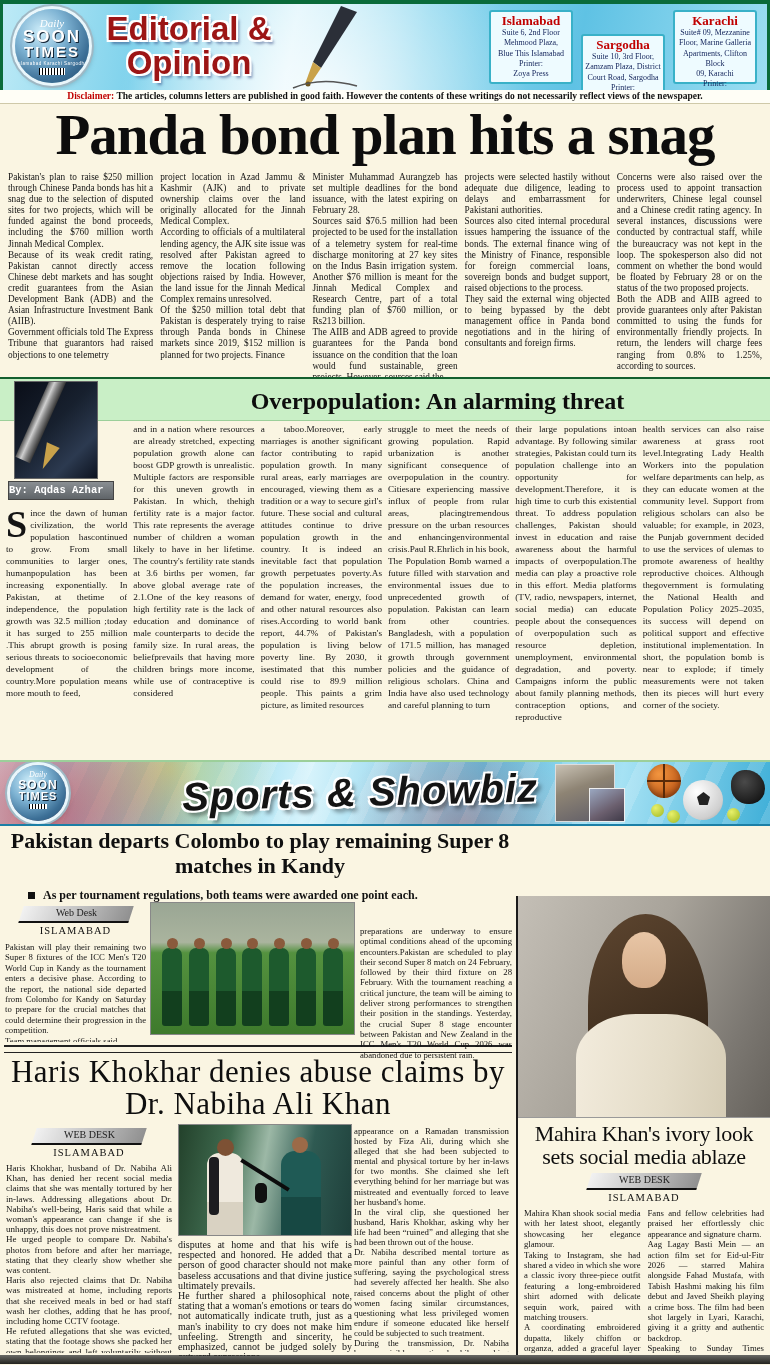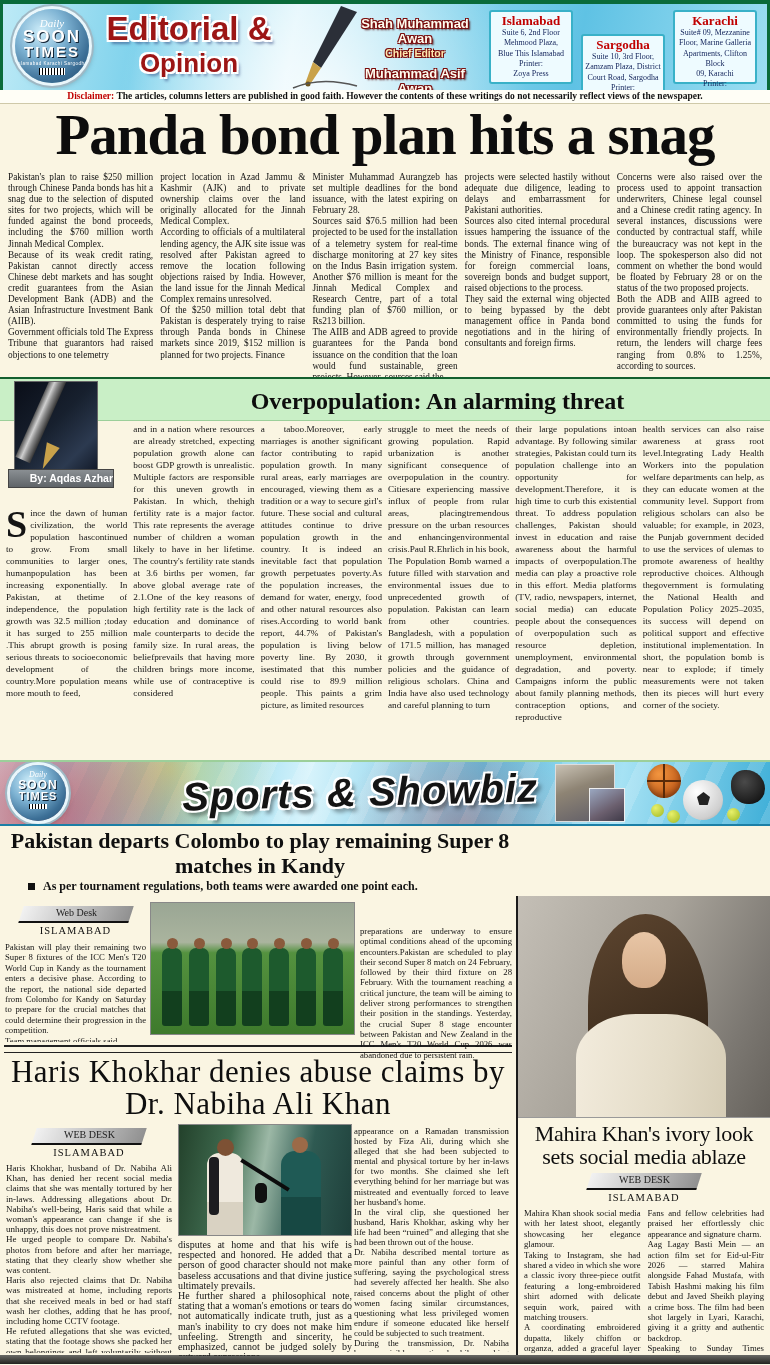--- a/index.html
+++ b/index.html
@@ -20,21 +20,21 @@
   .logo-hd{left:12px;top:5px;width:74px;height:74px;}
   .logo-daily{font-family:"Liberation Serif",serif;font-style:italic;font-size:11px;margin-top:8px;}
   .logo-soon{font-size:17px;font-weight:bold;letter-spacing:2px;line-height:16px;text-shadow:1px 1px 0 #123;}
   .logo-times{font-size:15px;font-weight:bold;letter-spacing:2px;line-height:14px;text-shadow:1px 1px 0 #123;}
   .logo-cities{font-size:4.5px;letter-spacing:.5px;margin-top:2px;white-space:nowrap;}
   .logo-barcode{width:26px;height:7px;margin:2px auto 0;background:repeating-linear-gradient(90deg,#000 0 1px,#fff 1px 3px);}
   .section-title{position:absolute;left:96px;top:8px;width:180px;text-align:center;
     font-family:"Liberation Sans",sans-serif;font-weight:bold;color:#9c1515;line-height:34px;
     text-shadow:-2px -2px 0 #fff,2px -2px 0 #fff,-2px 2px 0 #fff,2px 2px 0 #fff,3px 4px 3px rgba(40,60,120,.55);}
   .st-line1{font-size:33px;}
-  .st-line2{font-size:26px;}
+  .st-line2{font-size:33px;}
   .pen-art{position:absolute;left:288px;top:2px;}
   .editors{position:absolute;left:344px;top:12px;width:136px;text-align:center;
     font-family:"Liberation Sans",sans-serif;}
   .editor-name{font-size:13px;font-weight:bold;color:#fffdf0;line-height:15px;
     text-shadow:-1px -1px 0 #7a0b0b,1px -1px 0 #7a0b0b,-1px 1px 0 #7a0b0b,1px 1px 0 #7a0b0b,2px 2px 2px #4a0606;}
   .editor-title{font-size:10.5px;font-weight:bold;color:#ffe9b0;margin:1px 0 7px;
     text-shadow:-1px -1px 0 #7a0b0b,1px -1px 0 #7a0b0b,-1px 1px 0 #7a0b0b,1px 1px 0 #7a0b0b;}
   .office{position:absolute;top:6px;width:84px;height:74px;background:#eefbff;
     border:2px solid #39b1c8;border-radius:3px;text-align:center;padding:1px 1px;box-sizing:border-box;}
   .office-1{left:486px;}.office-2{left:578px;margin-top:24px;}.office-3{left:670px;}
@@ -59,23 +59,23 @@
   .overpop{position:relative;height:383px;}
   .green-strip{height:44px;background:#c9efc6;border-top:2px solid #13602f;border-bottom:1px solid #9ccf9a;
     text-align:center;box-sizing:border-box;}
   .overpop-hl{margin:0;padding:3px 10px 0 115px;font-size:24px;line-height:38px;font-weight:bold;color:#0d0d0d;}
   .pen-photo{position:absolute;left:14px;top:4px;width:82px;height:96px;border:1px solid #666;
     background:linear-gradient(135deg,#0a0e18 0%,#17202e 45%,#2c3a50 75%,#0d1320 100%);overflow:hidden;}
   .pen-body{position:absolute;left:18px;top:-8px;width:16px;height:90px;transform:rotate(24deg);
     background:linear-gradient(90deg,#555 0%,#cfcfcf 35%,#8a8a8a 60%,#333 100%);}
   .pen-nib{position:absolute;left:26px;top:62px;width:0;height:0;transform:rotate(24deg);
     border-left:7px solid transparent;border-right:7px solid transparent;border-top:26px solid #c9a24a;}
-  .author-byline{position:absolute;left:8px;top:92px;width:104px;height:17px;background:linear-gradient(#8a8f93,#5f6468);
-    color:#fff;font-family:Liberation Sans, sans-serif;font-weight:bold;font-size:10.5px;
-    text-align:right;line-height:17px;border:1px solid #444;}
+  .author-byline{position:absolute;left:8px;top:104px;width:104px;height:17px;background:linear-gradient(#8a8f93,#5f6468);
+    color:#fff;font-family:Liberation Mono, monospace;font-weight:bold;font-size:10.5px;
+    text-align:left;line-height:17px;border:1px solid #444;}
   .cols6{position:absolute;left:0;right:0;top:44px;bottom:0;display:flex;gap:6px;padding:2px 6px 0;box-sizing:border-box;}
   .cols6 .col{flex:1;font-size:9.2px;line-height:12px;}
   .colA{padding-top:84px;}
   .dropcap{float:left;font-size:38px;line-height:30px;padding:2px 3px 0 0;font-weight:bold;}
 
   
   .sports-banner{position:relative;height:62px;overflow:hidden;border-top:2px solid #9ccf9a;border-bottom:2px solid #1b7fa6;
     background:
       radial-gradient(circle at 6% 85%, rgba(204,30,45,.6), transparent 22%),
       radial-gradient(circle at 22% 10%, rgba(250,215,80,.55), transparent 18%),
@@ -106,21 +106,21 @@
     clip-path:polygon(50% 0,100% 38%,82% 100%,18% 100%,0 38%);}
   .tennis{position:absolute;width:13px;height:13px;border-radius:50%;
     background:radial-gradient(circle at 35% 30%,#e8f06a,#9fb822);}
   .t1{left:96px;top:42px;}.t2{left:112px;top:48px;}.t3{left:172px;top:46px;}
   .glove{position:absolute;left:176px;top:8px;width:34px;height:34px;border-radius:40% 55% 45% 50%;
     background:radial-gradient(circle at 40% 35%,#4a4a4a,#151515 80%);}
 
   
   .prebottom{height:70px;}
   .cricket-hl{margin:0;width:520px;text-align:center;font-size:22px;line-height:25px;font-weight:bold;color:#101010;padding-top:2px;}
-  .cricket-sub{width:520px;display:flex;align-items:center;justify-content:flex-start;padding-left:28px;box-sizing:border-box;margin-top:1px;}
+  .cricket-sub{width:520px;display:flex;align-items:center;justify-content:flex-start;padding-left:28px;box-sizing:border-box;margin-top:10px;}
   .bullet-square{width:7px;height:7px;background:#111;margin-right:8px;flex:0 0 auto;}
   .cricket-sub-text{font-size:12px;font-weight:bold;color:#111;}
 
   
   .bottom{display:flex;height:459px;}
   .bottom-left{width:518px;box-sizing:border-box;border-right:2px solid #1b1b1b;}
   .bottom-right{flex:1;position:relative;}
 
   .byline-box{width:110px;height:15px;margin:0 auto;background:linear-gradient(100deg,#f2f2f2,#b9b9b9 60%,#8f8f8f);
     border-bottom:2px solid #111;transform:skewX(-18deg);text-align:center;}
@@ -192,26 +192,20 @@
     <div class="section-title">
       <div class="st-line1">Editorial  &amp;</div>
       <div class="st-line2">Opinion</div>
     </div>
     <svg class="pen-art" width="70" height="84" viewBox="0 0 70 84">
       <polygon points="50,0 66,6 30,62 22,56" fill="#2b2f38"></polygon>
       <polygon points="30,62 22,56 14,78 18,80" fill="#c9a24a"></polygon>
       <circle cx="17" cy="78" r="2.5" fill="#6b5520"></circle>
       <path d="M2 82 Q 30 70 66 80" stroke="#555" stroke-width="1.5" fill="none"></path>
     </svg>
-    <div class="editors">
-      <div class="editor-name">Shah Muhammad Awan</div>
-      <div class="editor-title">Chief Editor</div>
-      <div class="editor-name">Muhammad Asif Awan</div>
-
-    </div>
     <div class="office office-1">
       <div class="office-city">Islamabad</div>
       <div class="office-address">Suite 6, 2nd Floor
 Mehmood Plaza,
 Blue This Islamabad
 Printer:
 Zoya Press</div>
     </div>
     <div class="office office-2">
       <div class="office-city">Sargodha</div>

